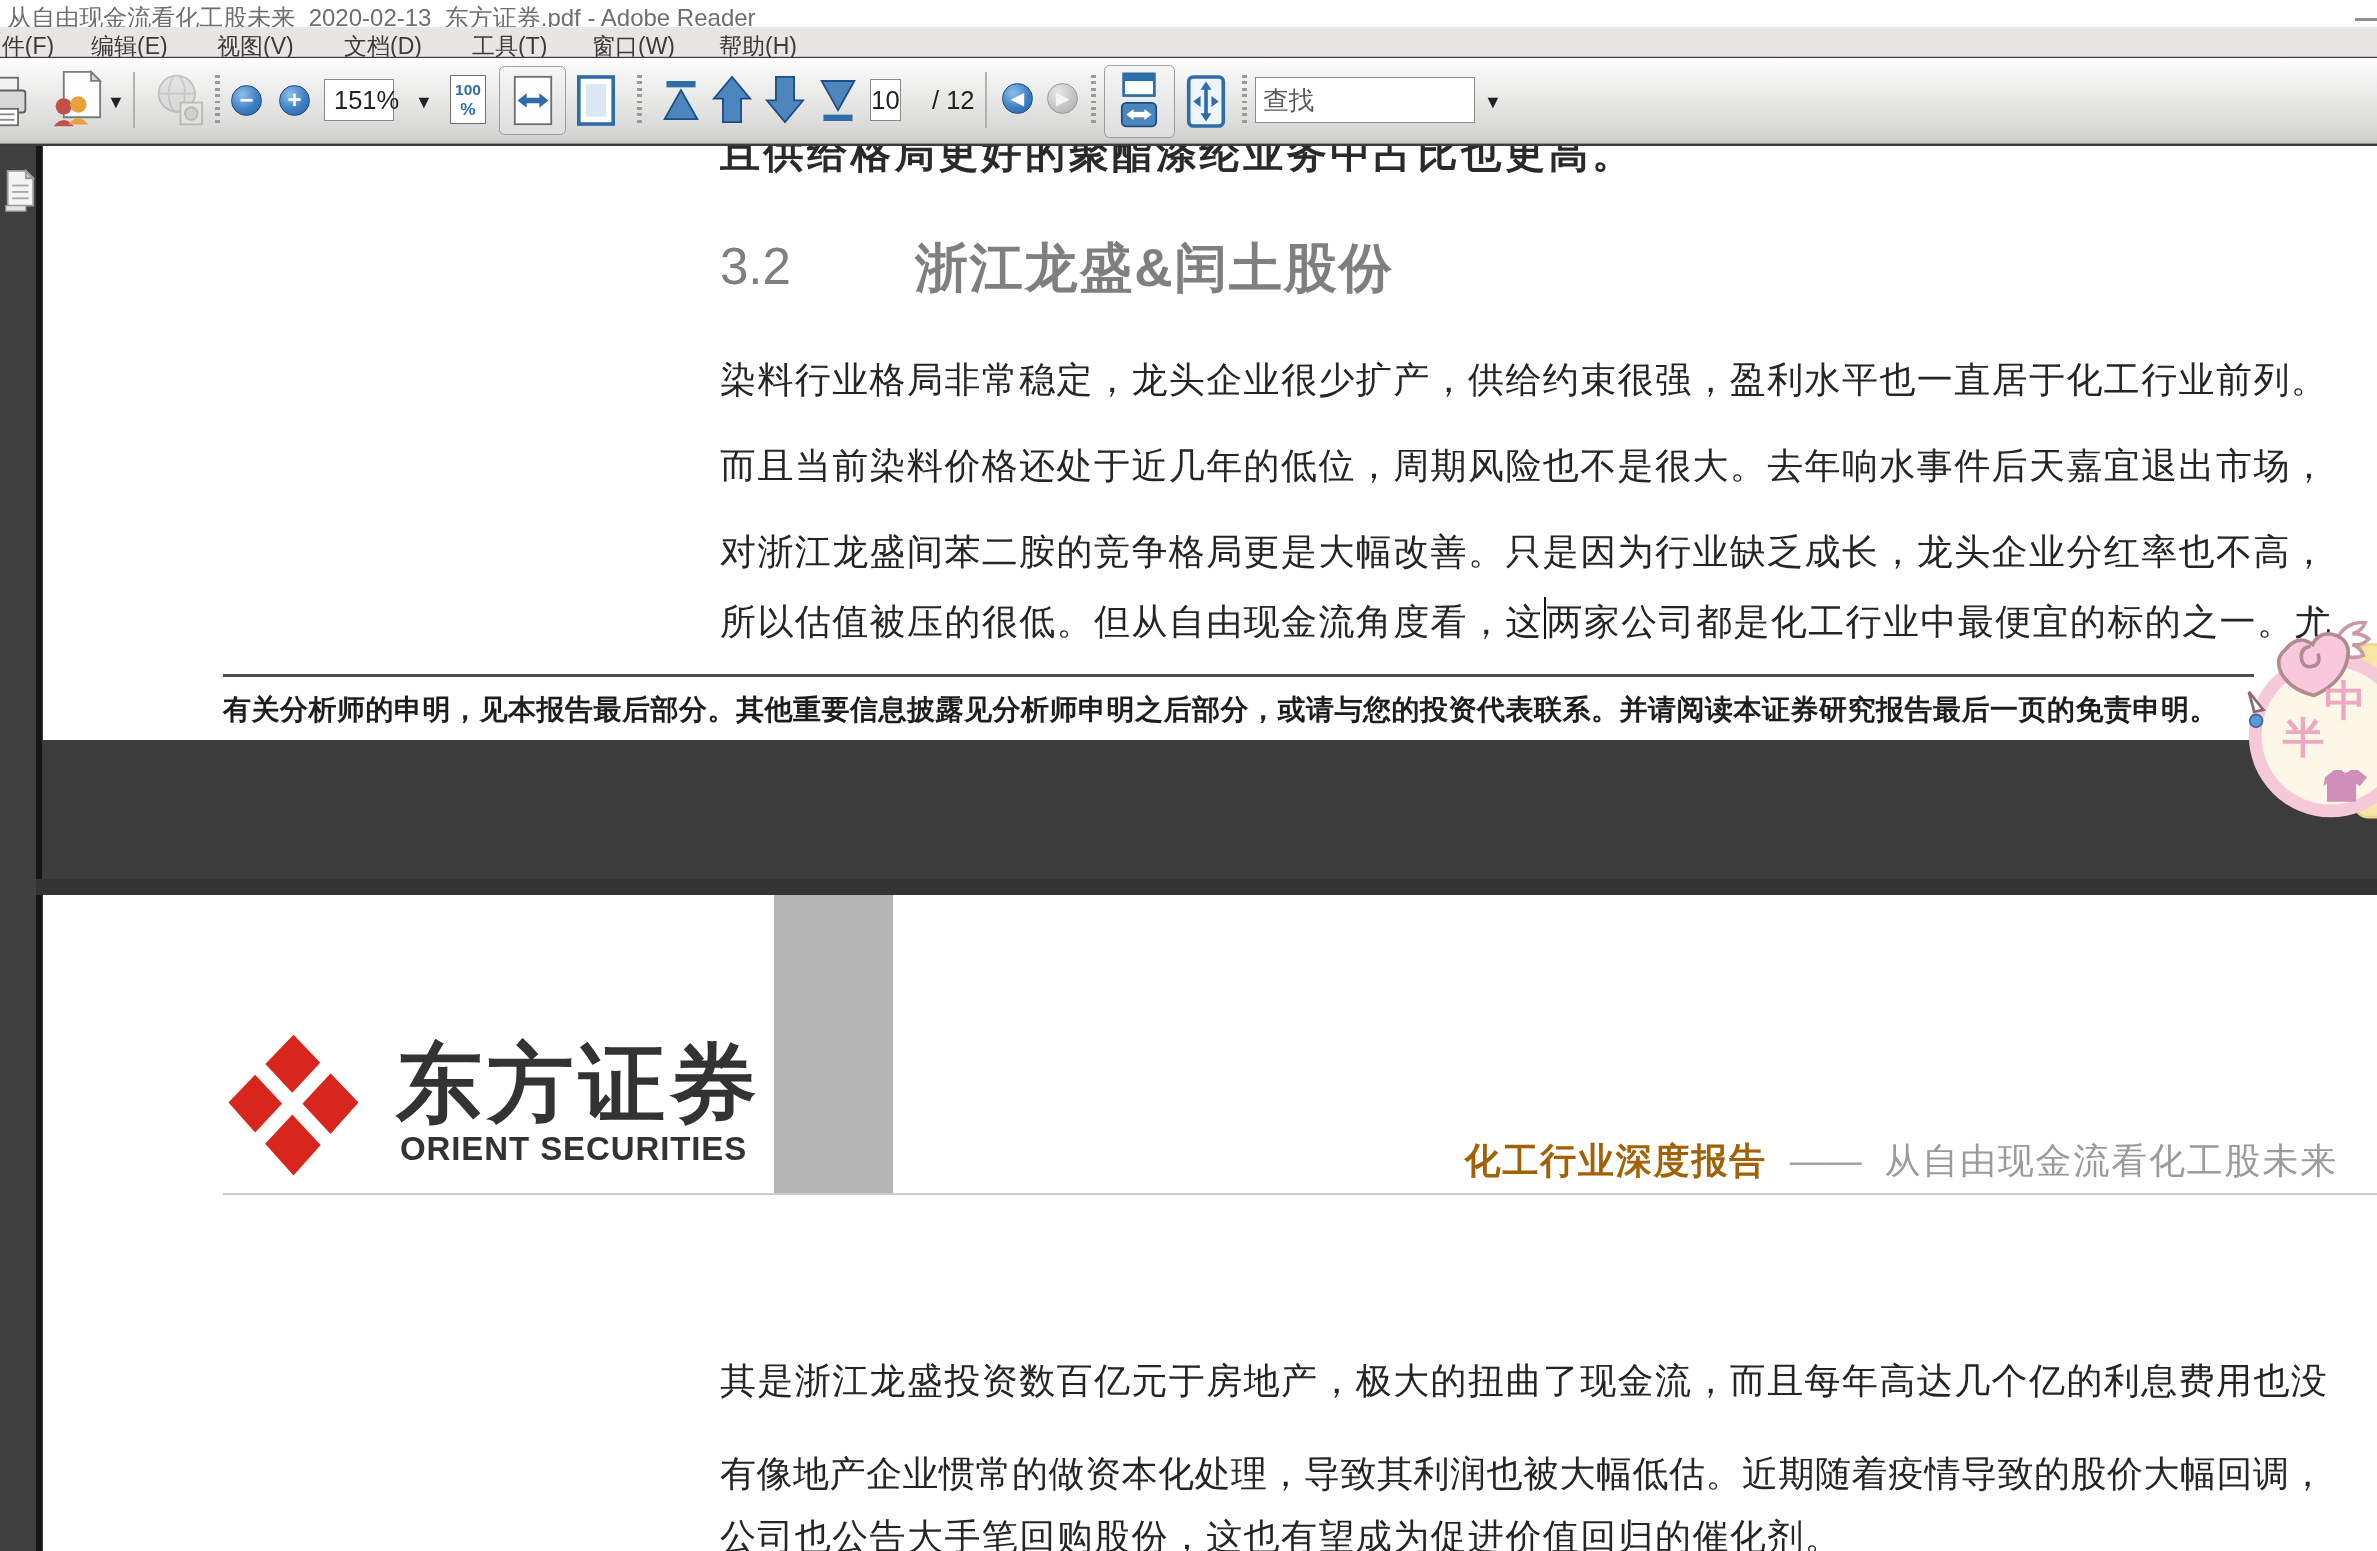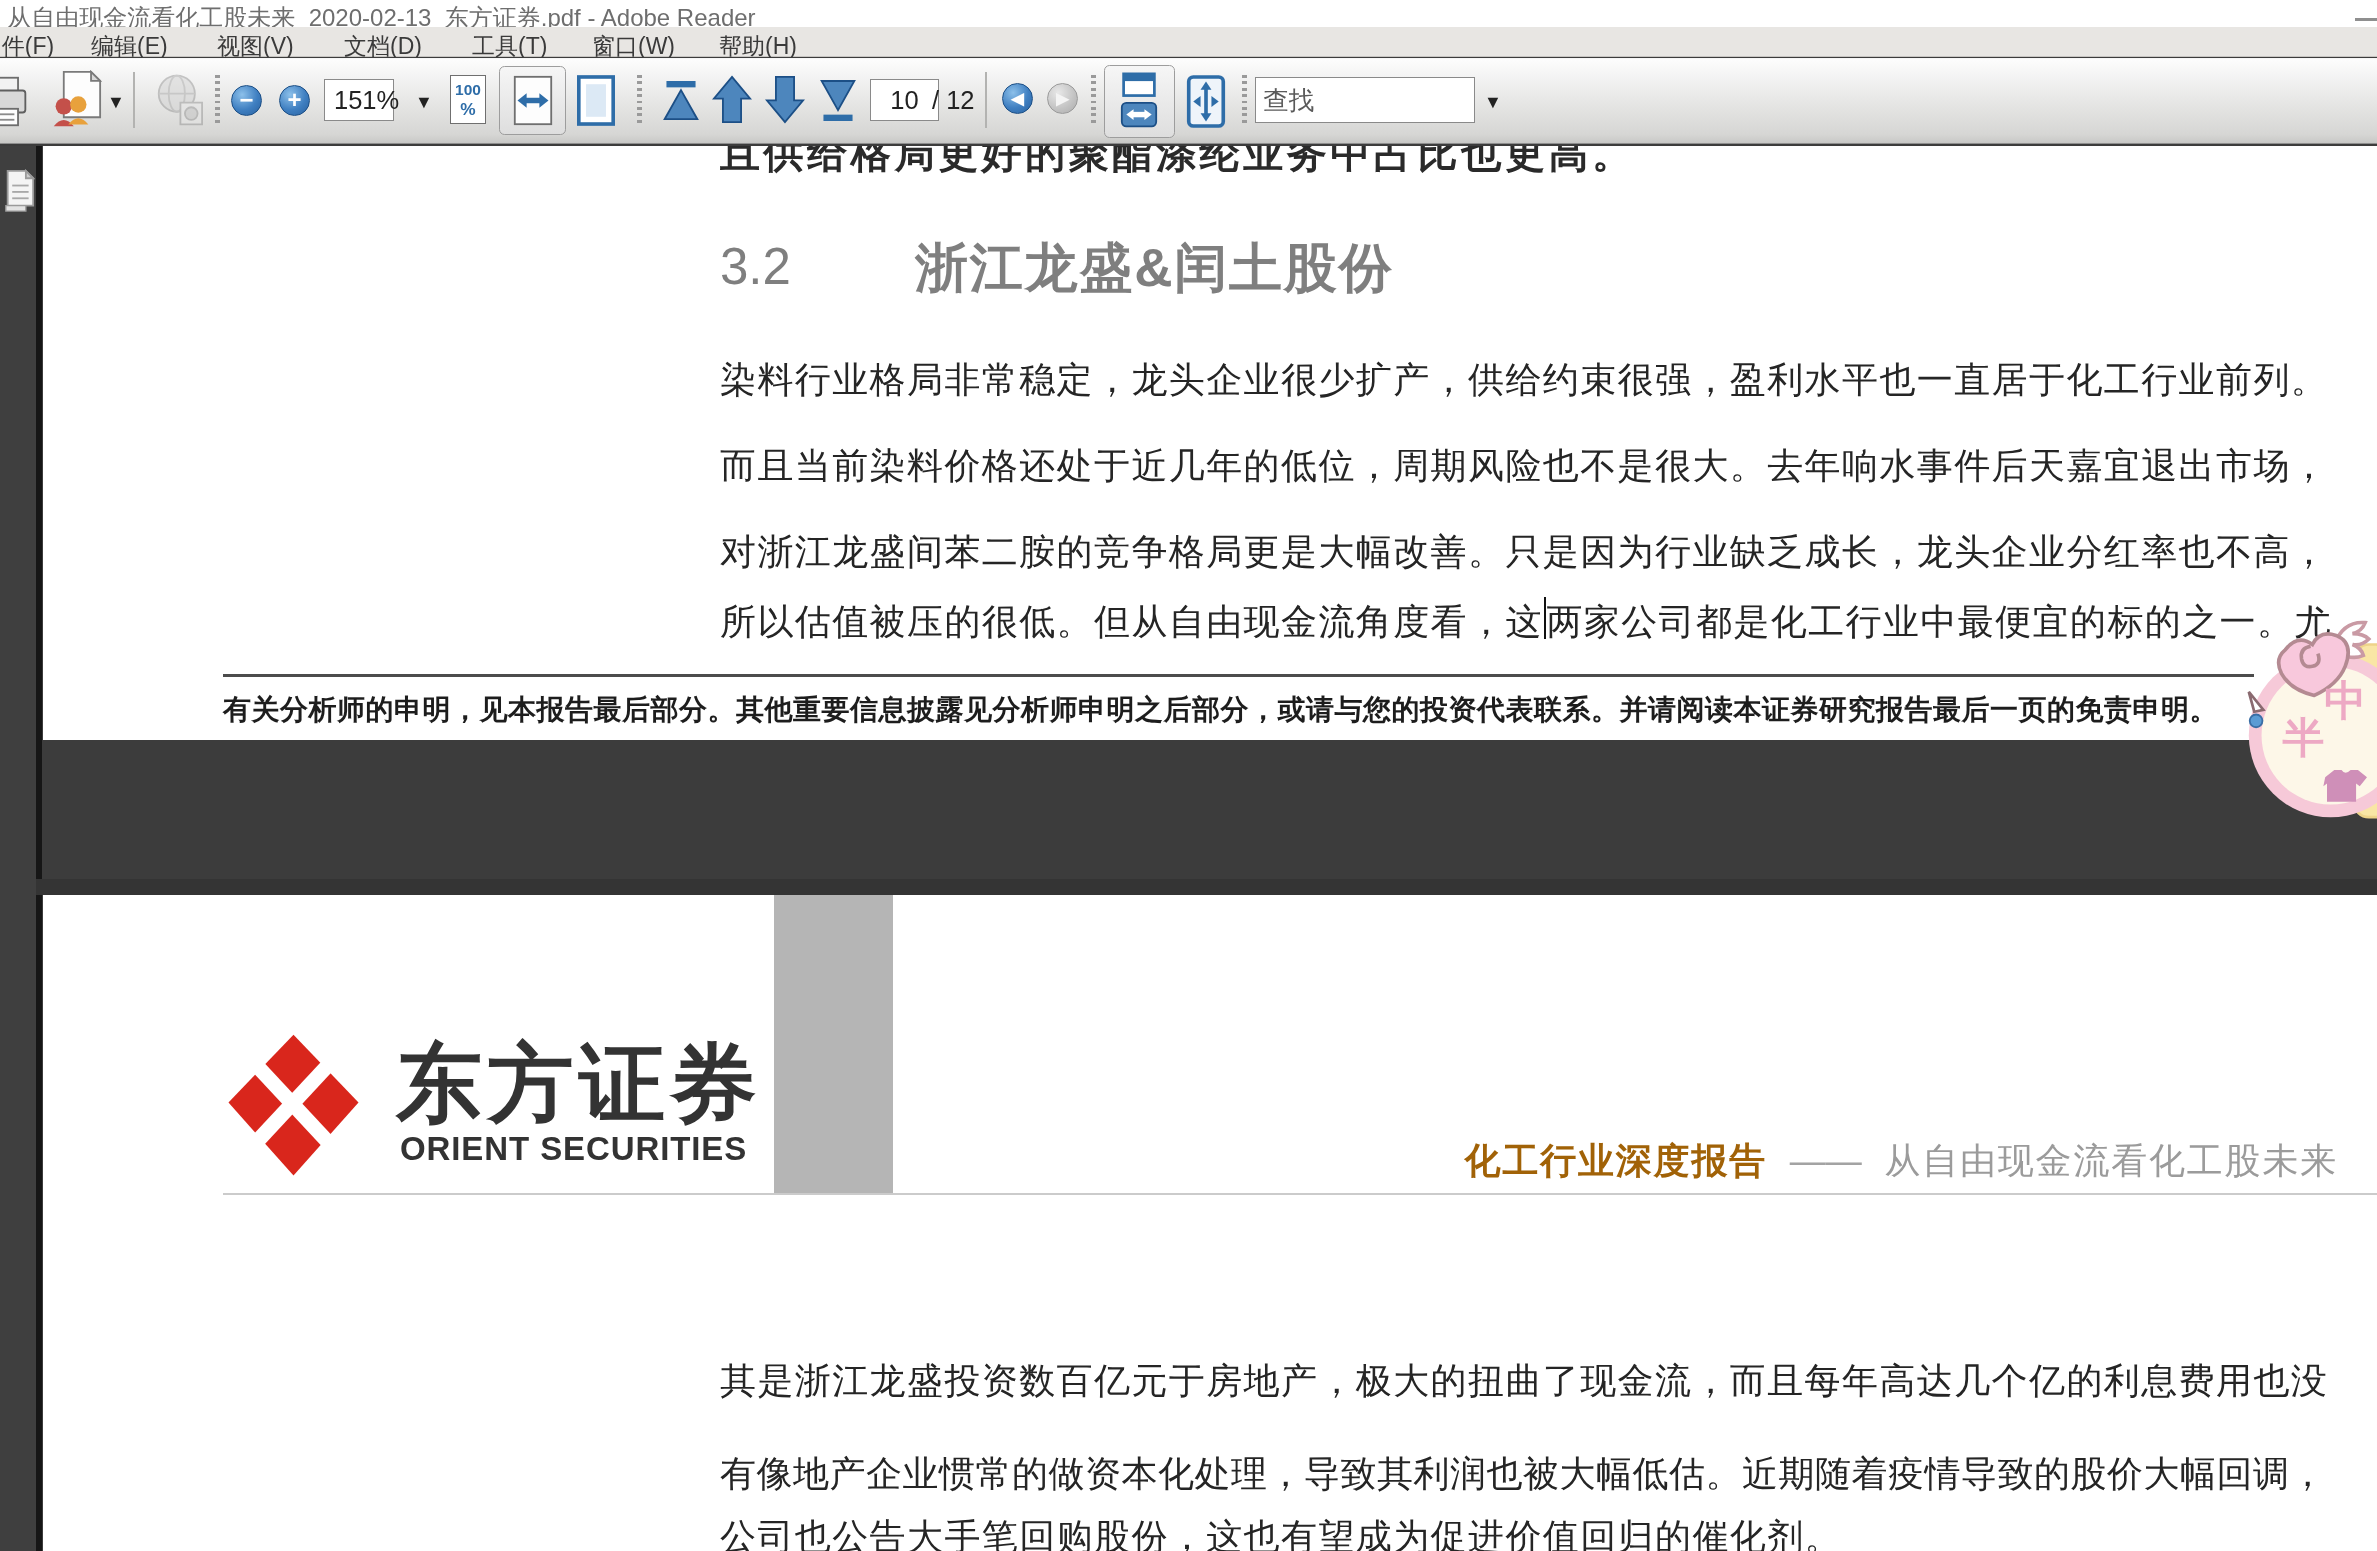--- a/index.html
+++ b/index.html
@@ -172,21 +172,21 @@
 
     <svg class="blue-arrow" style="left:765px;top:16.4px" width="40" height="49" viewBox="0 0 44 54">
       <polygon points="22,52 2,28 12,28 12,2 32,2 32,28 42,28" fill="#4d86bd" stroke="#1c4f86" stroke-width="2"></polygon>
     </svg>
 
     <svg class="blue-arrow" style="left:818px;top:20px" width="40" height="44" viewBox="0 0 44 48">
       <polygon points="22,34 4,2 40,2" fill="#4d86bd" stroke="#1c4f86" stroke-width="2"></polygon>
       <rect x="6" y="39" width="32" height="7" fill="#2e6da8"></rect>
     </svg>
 
-    <div class="tb-box" style="left:870px;top:20px;width:69px;text-align:center">10</div>
+    <div class="tb-box" style="left:870px;top:20px;width:31px;text-align:center">10</div>
     <div class="static-label" style="left:932px;top:27px">/ 12</div>
 
     <div class="vsep" style="left:985px"></div>
 
     <div class="circle-btn" style="left:1002px;top:24px">
       <div class="glyph" style="font-size:16.4px;line-height:29px">◀</div>
     </div>
     <div class="circle-btn disabled" style="left:1047px;top:24px">
       <div class="glyph" style="font-size:16.4px;line-height:29px;color:#f4f4f4">▶</div>
     </div>

